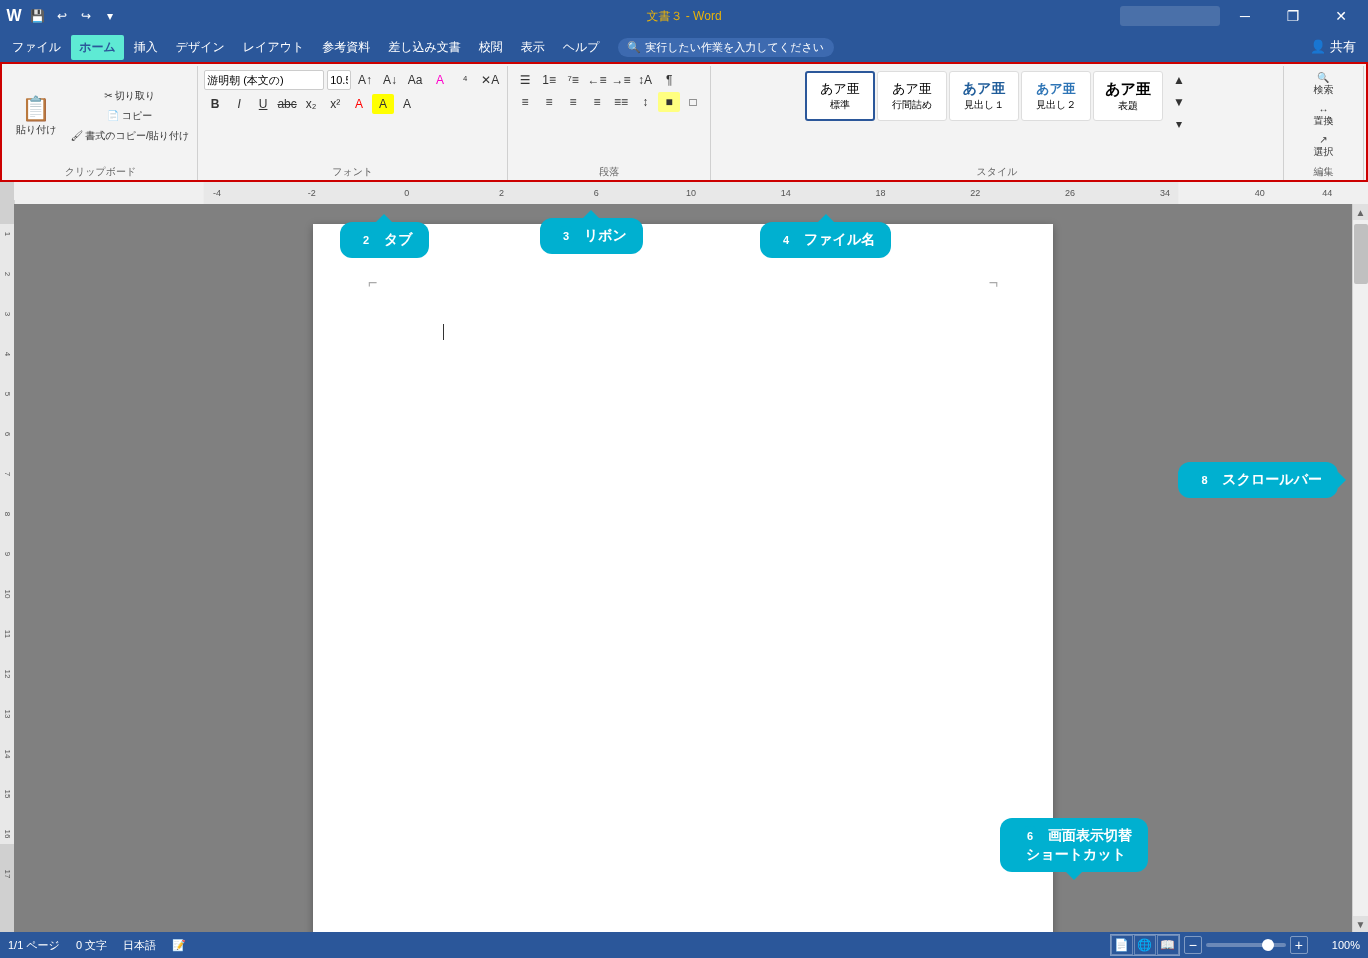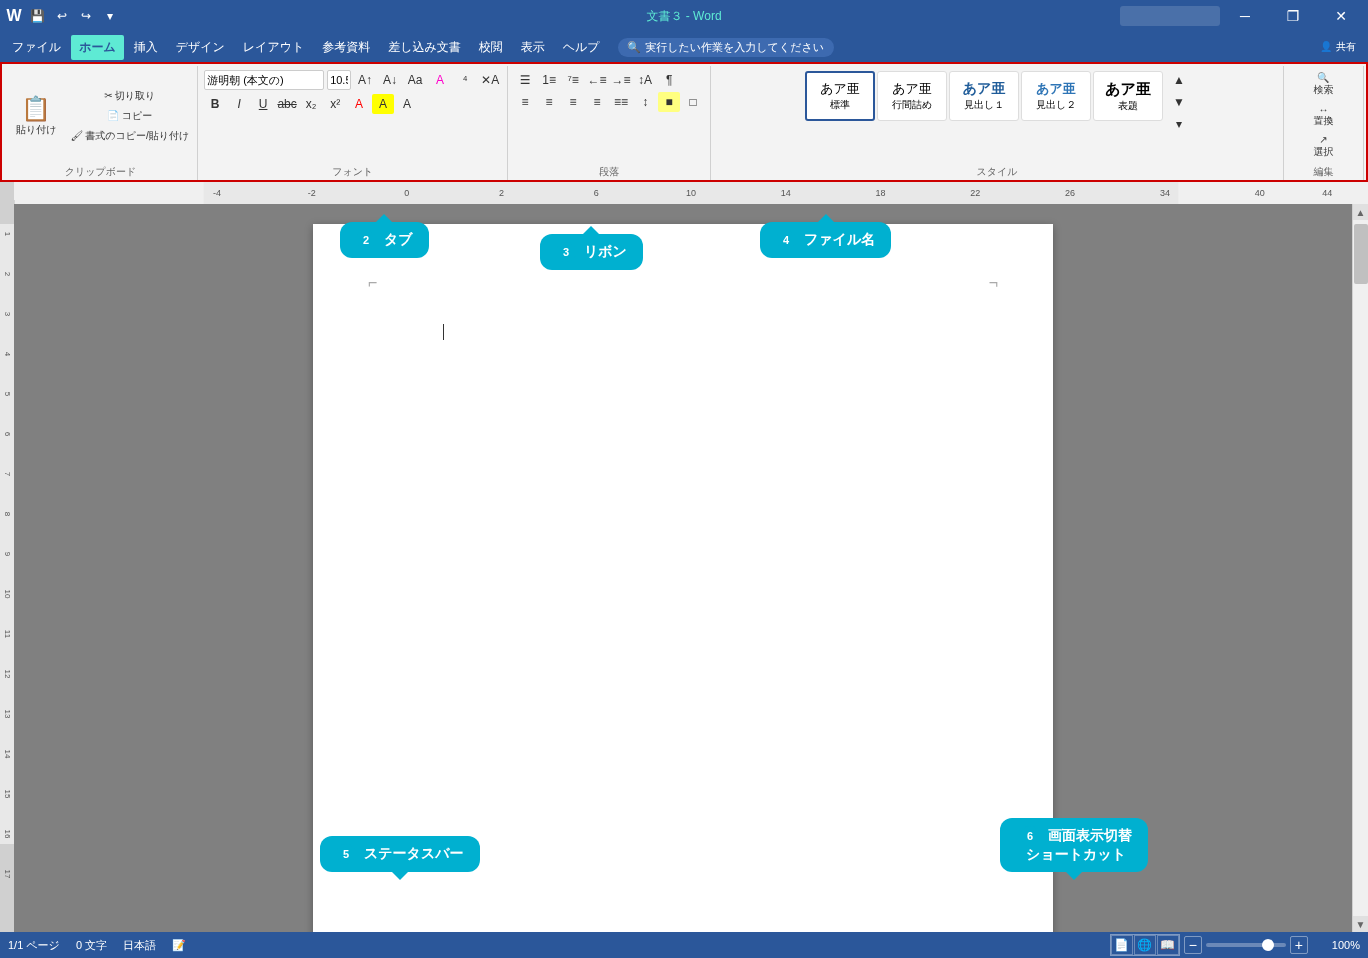--- a/index.html
+++ b/index.html
@@ -16,21 +16,21 @@
     #title-bar-left {
       display: flex;
       align-items: center;
       padding-left: 4px;
       gap: 4px;
     }
     #title-bar-center {
       position: absolute;
       left: 50%;
       transform: translateX(-50%);
-      color: #5eead4;
+      color: #eab308;
       font-size: 12px;
     }
     #title-bar-right {
       display: flex;
       align-items: center;
       gap: 2px;
       padding-right: 4px;
     }
     .title-btn {
       width: 46px;
@@ -462,21 +462,21 @@
     <div class="menu-item">レイアウト</div>
     <div class="menu-item">参考資料</div>
     <div class="menu-item">差し込み文書</div>
     <div class="menu-item">校閲</div>
     <div class="menu-item">表示</div>
     <div class="menu-item">ヘルプ</div>
     <div id="search-box" style="margin-left:8px;">
       <span>🔍</span>
       <span>実行したい作業を入力してください</span>
     </div>
-    <div style="margin-left:auto;color:white;font-size:10px;cursor:pointer;padding:4px 8px;">
+    <div style="margin-left:auto;color:white;font-size:13px;cursor:pointer;padding:4px 8px;">
       <span>👤</span> 共有
     </div>
   </div>
 
   <div id="ribbon">
     <div id="ribbon-row1">
 
       <div class="ribbon-group">
         <div class="ribbon-group-content">
           <div style="display:flex;flex-direction:column;align-items:center;">
@@ -685,42 +685,42 @@
       </div>
 
     </div>
 
 
     <div class="callout callout-top" style="position:absolute;top:40px;left:340px;z-index:200;">
       <span class="num-badge">2</span>
       <span>タブ</span>
     </div>
 
-    <div class="callout callout-top" style="position:absolute;top:52px;left:540px;z-index:200;">
+    <div class="callout callout-top" style="position:absolute;top:36px;left:540px;z-index:200;">
       <span class="num-badge">3</span>
       <span>リボン</span>
     </div>
 
     <div class="callout callout-top" style="position:absolute;top:40px;left:760px;z-index:200;">
       <span class="num-badge">4</span>
       <span>ファイル名</span>
     </div>
 
-    <div class="callout callout-bottom" style="position:absolute;bottom:60px;left:320px;z-index:200;">
-      <span class="num-badge">5</span>
-      <span>ステータスバー</span>
-    </div>
 
     <div class="callout callout-bottom" style="position:absolute;bottom:60px;right:220px;z-index:200;text-align:center;padding-left:20px;">
       <span class="num-badge">6</span>
       <span>画面表示切替</span><br>
       <span>ショートカット</span>
     </div>
 
 
+    <div class="callout callout-right" style="position:absolute;top:280px;right:30px;z-index:200;">
+      <span class="num-badge">8</span>
+      <span>スクロールバー</span>
+    </div>
 
   </div>
 
   <div id="status-bar">
     <div id="status-left">
       <span>1/1 ページ</span>
       <span>0 文字</span>
       <span>日本語</span>
       <span>📝</span>
     </div>

